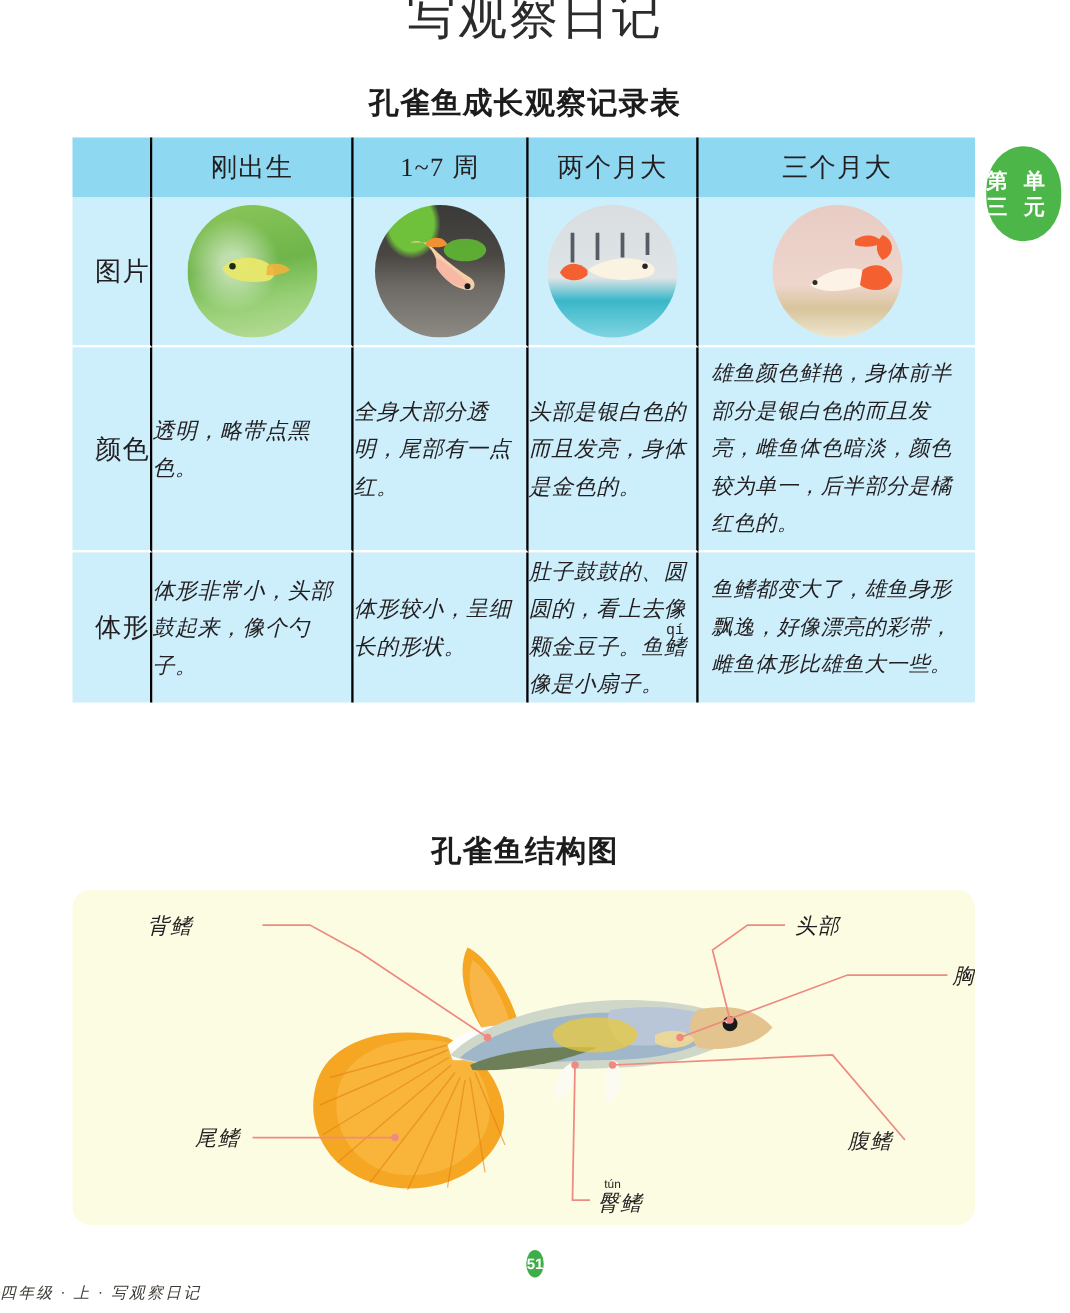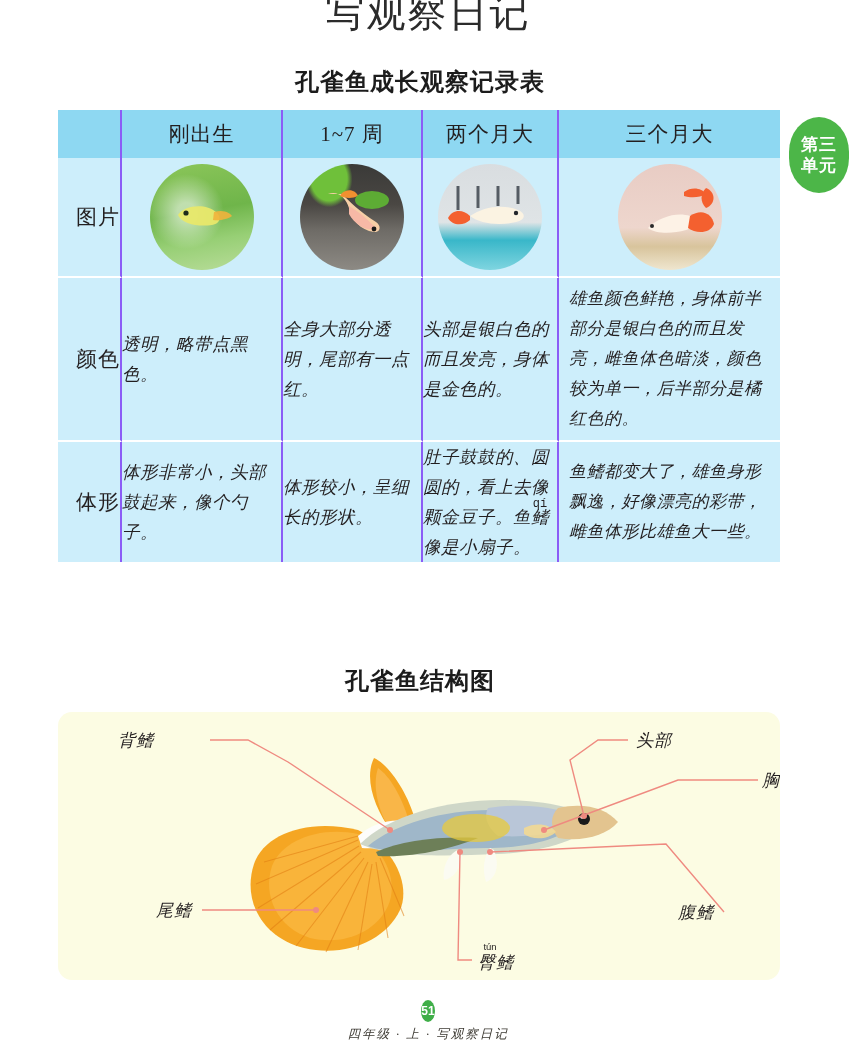--- a/index.html
+++ b/index.html
@@ -48,42 +48,41 @@
   .unit-badge {
     position: absolute;
     left: 789px;
     top: 117px;
     width: 60px;
     height: 76px;
     border-radius: 50%/46%;
     background: #4cb648;
     color: #ffffff;
     display: flex;
-    flex-direction: column;
     align-items: center;
     justify-content: center;
     font-size: 17px;
     line-height: 21px;
     font-weight: bold;
     letter-spacing: 1px;
     font-family: "Liberation Serif", "DejaVu Serif", serif;
   }
 
   
   .growth-table {
     position: absolute;
     left: 58px;
     top: 110px;
     width: 722px;
     border-collapse: separate;
     border-spacing: 0;
     table-layout: fixed;
   }
   .growth-table td, .growth-table th {
-    border-right: 2px solid #8b5cf6;
+    border-right: 2px solid #000000;
     border-bottom: 2px solid #ffffff;
     vertical-align: middle;
     padding: 0;
   }
   .growth-table tr > *:last-child { border-right: none; }
   .growth-table tr:last-child > * { border-bottom: none; }
 
   .growth-table thead th {
     background: #8ed8f2;
     height: 48px;
@@ -205,21 +204,20 @@
     display: flex;
     align-items: center;
     justify-content: center;
     font-family: "Liberation Sans", "DejaVu Sans", sans-serif;
   }
   .footer-text {
     position: absolute;
     left: 0;
     top: 1026px;
     width: 856px;
-    text-align: center;
     font-size: 12.5px;
     letter-spacing: 2px;
     color: #3d3a33;
     font-style: italic;
     font-family: "Liberation Serif", "DejaVu Serif", serif;
   }
 </style>
 </head>
 <body>
 

